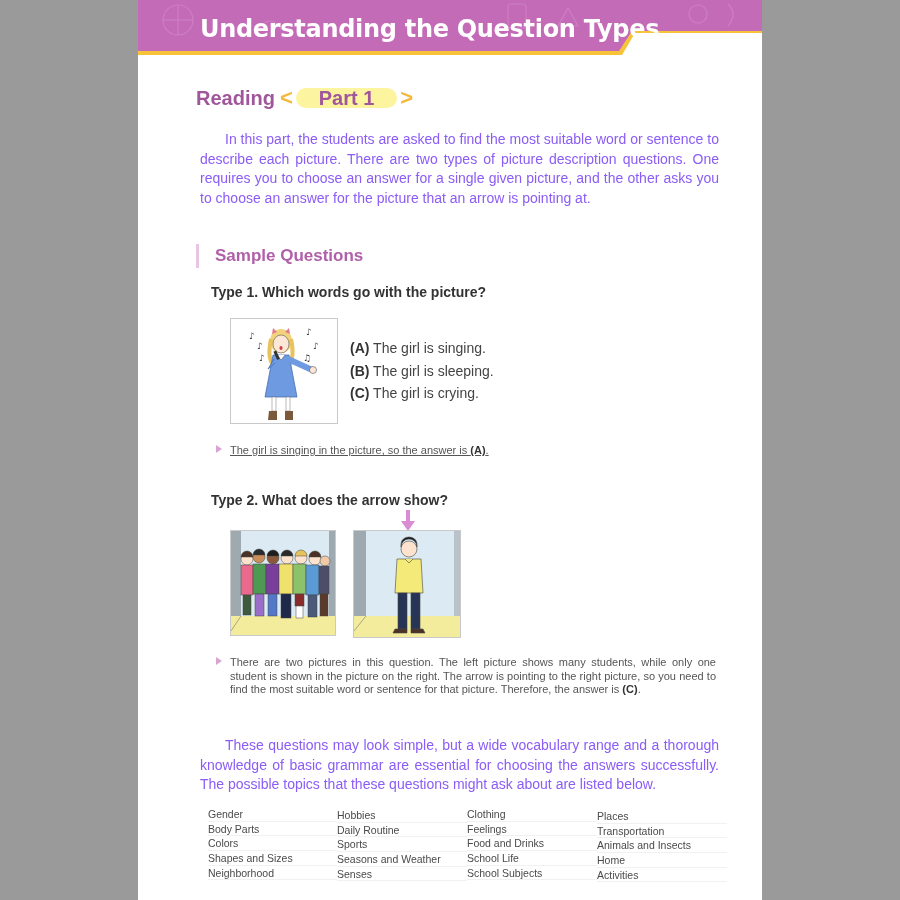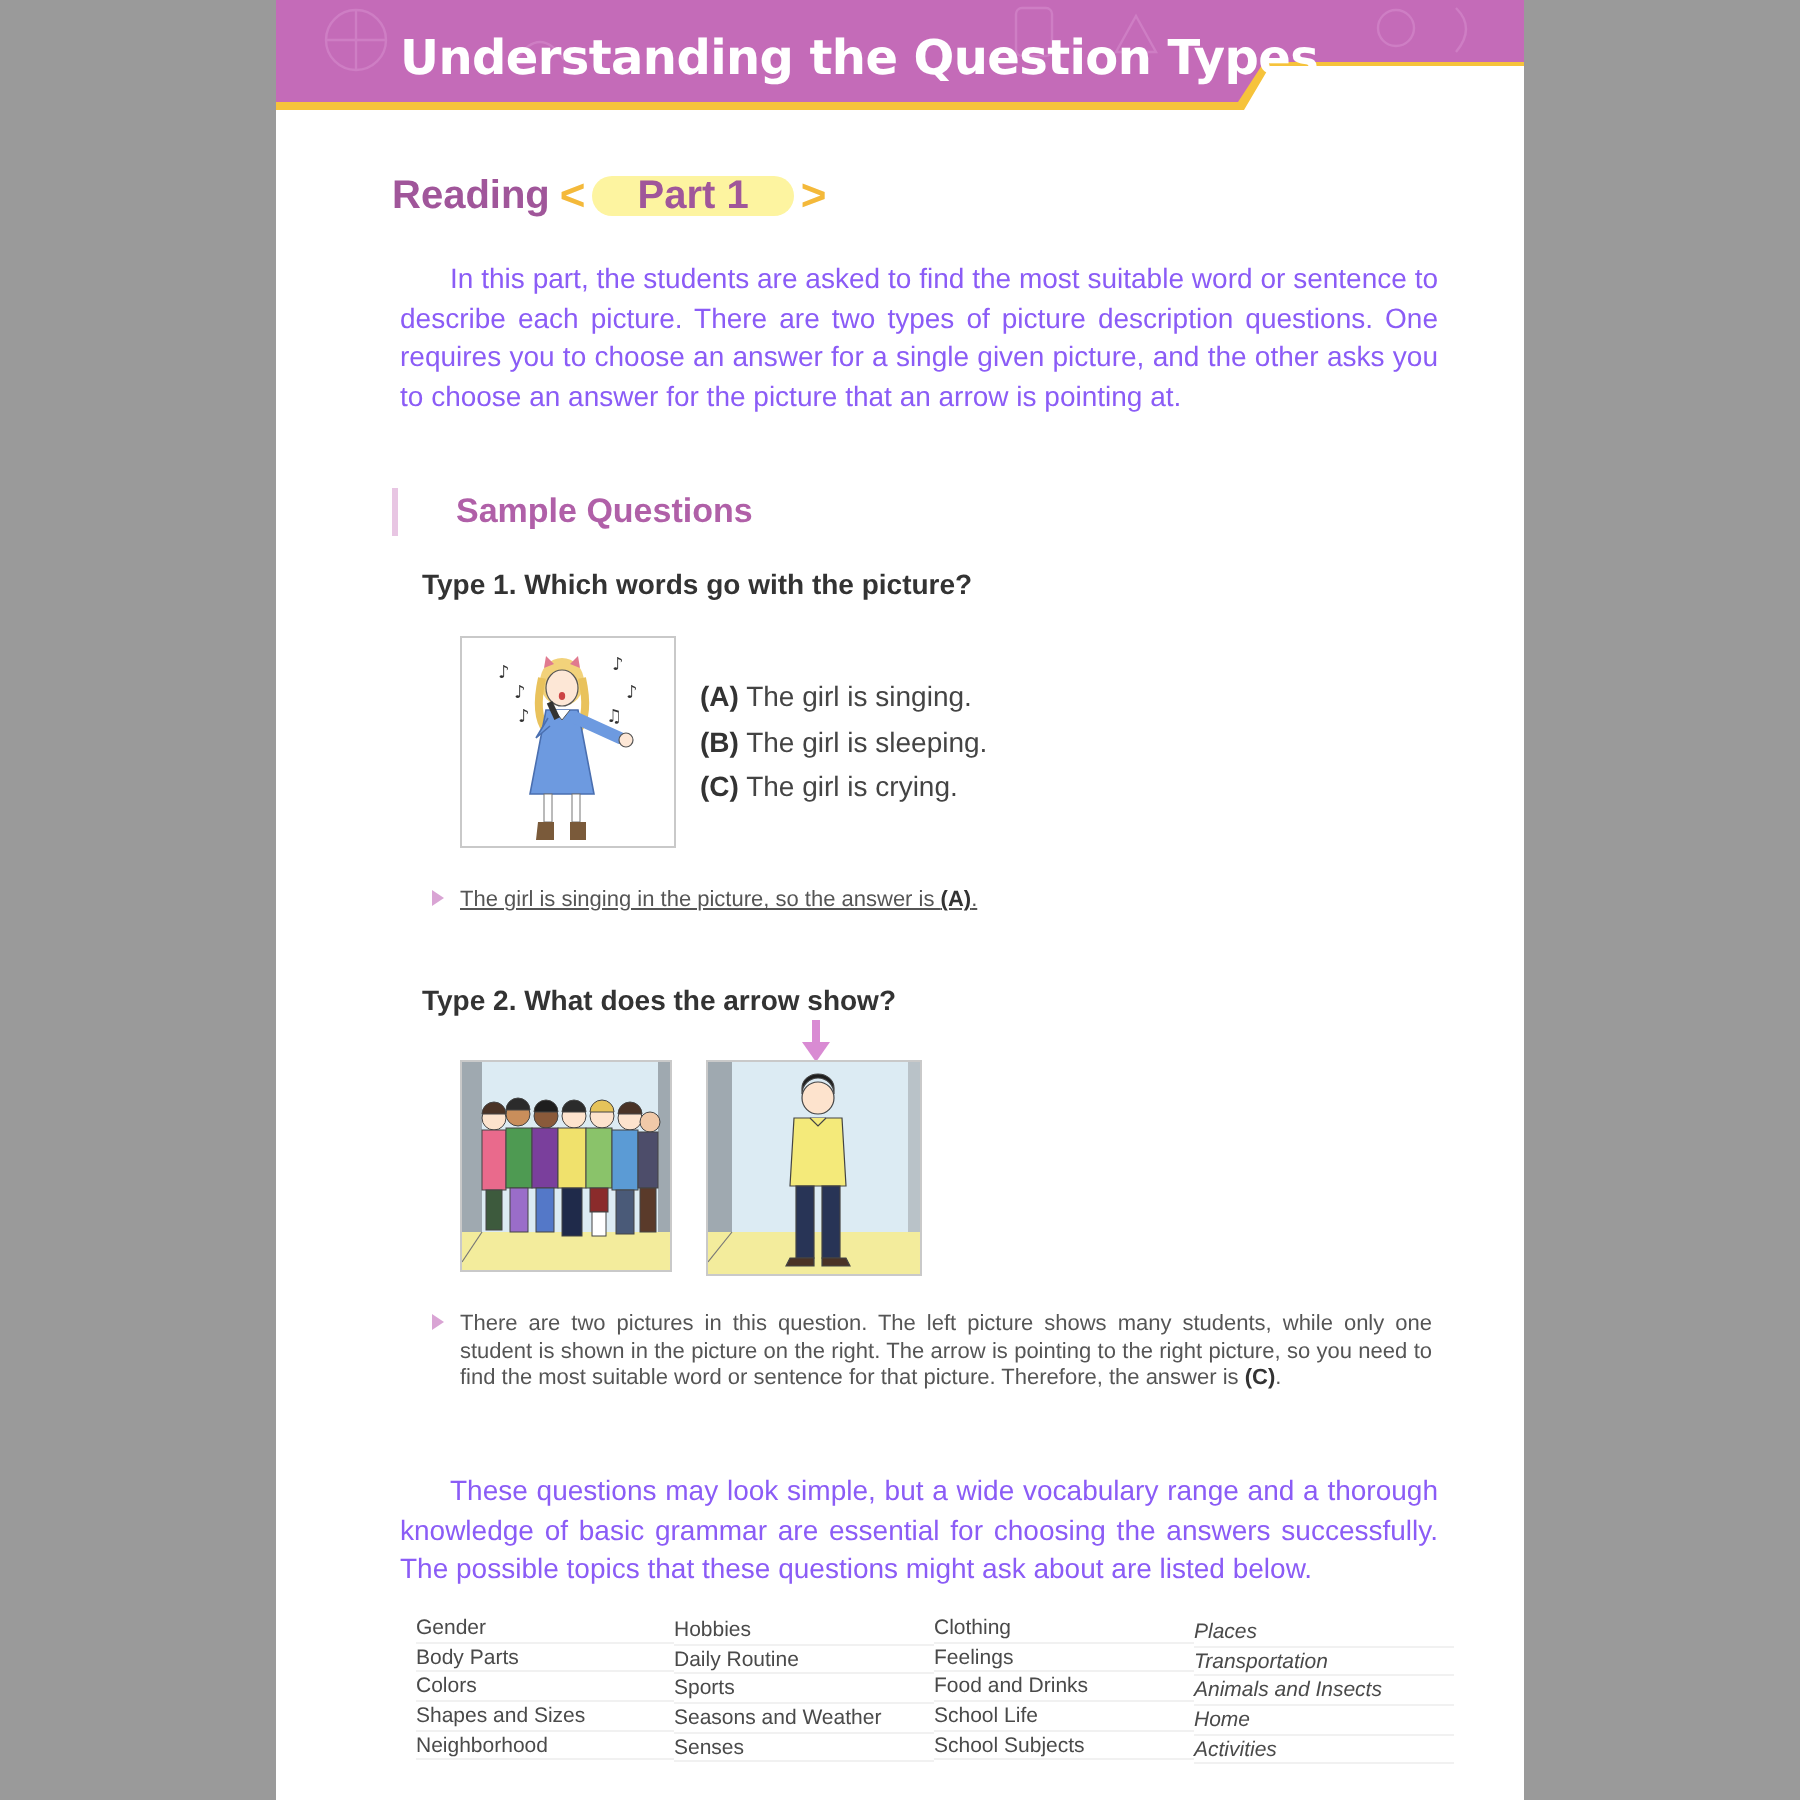--- a/index.html
+++ b/index.html
@@ -37,21 +37,21 @@
 
     .para {
       position: absolute; left: 50px; width: 519px;
       font-size: 14px; line-height: 19.5px; color: #8b5cf6; text-align: justify;
       text-indent: 25px;
       margin-left: 12px;
     }
 
     .sub-heading {
       position: absolute; left: 58px; top: 244px; height: 24px;
-      border-left: 3px solid #e8c6e3; padding-left: 29px;
+      border-left: 3px solid #e8c6e3; padding-left: 16px;
       font-size: 17px; font-weight: bold; color: #b060a8; line-height: 24px;
     }
 
     .type-title {
       position: absolute; left: 73px;
       font-size: 14px; font-weight: bold; color: #333333; text-align: right;
     }
 
     .pic-box {
       position: absolute; border: 1px solid #c9c9c9; background: #ffffff; overflow: hidden;
@@ -257,21 +257,21 @@
       <div class="cell">Seasons and Weather</div>
       <div class="cell">Senses</div>
     </div>
     <div class="topic-col">
       <div class="cell">Clothing</div>
       <div class="cell">Feelings</div>
       <div class="cell">Food and Drinks</div>
       <div class="cell">School Life</div>
       <div class="cell">School Subjects</div>
     </div>
-    <div class="topic-col" style="padding-top:2px;font-style:italic;">
+    <div class="topic-col" style="padding-top:2px;">
       <div class="cell">Places</div>
       <div class="cell">Transportation</div>
       <div class="cell">Animals and Insects</div>
       <div class="cell">Home</div>
       <div class="cell">Activities</div>
     </div>
   </div>
 
 </div>
 

